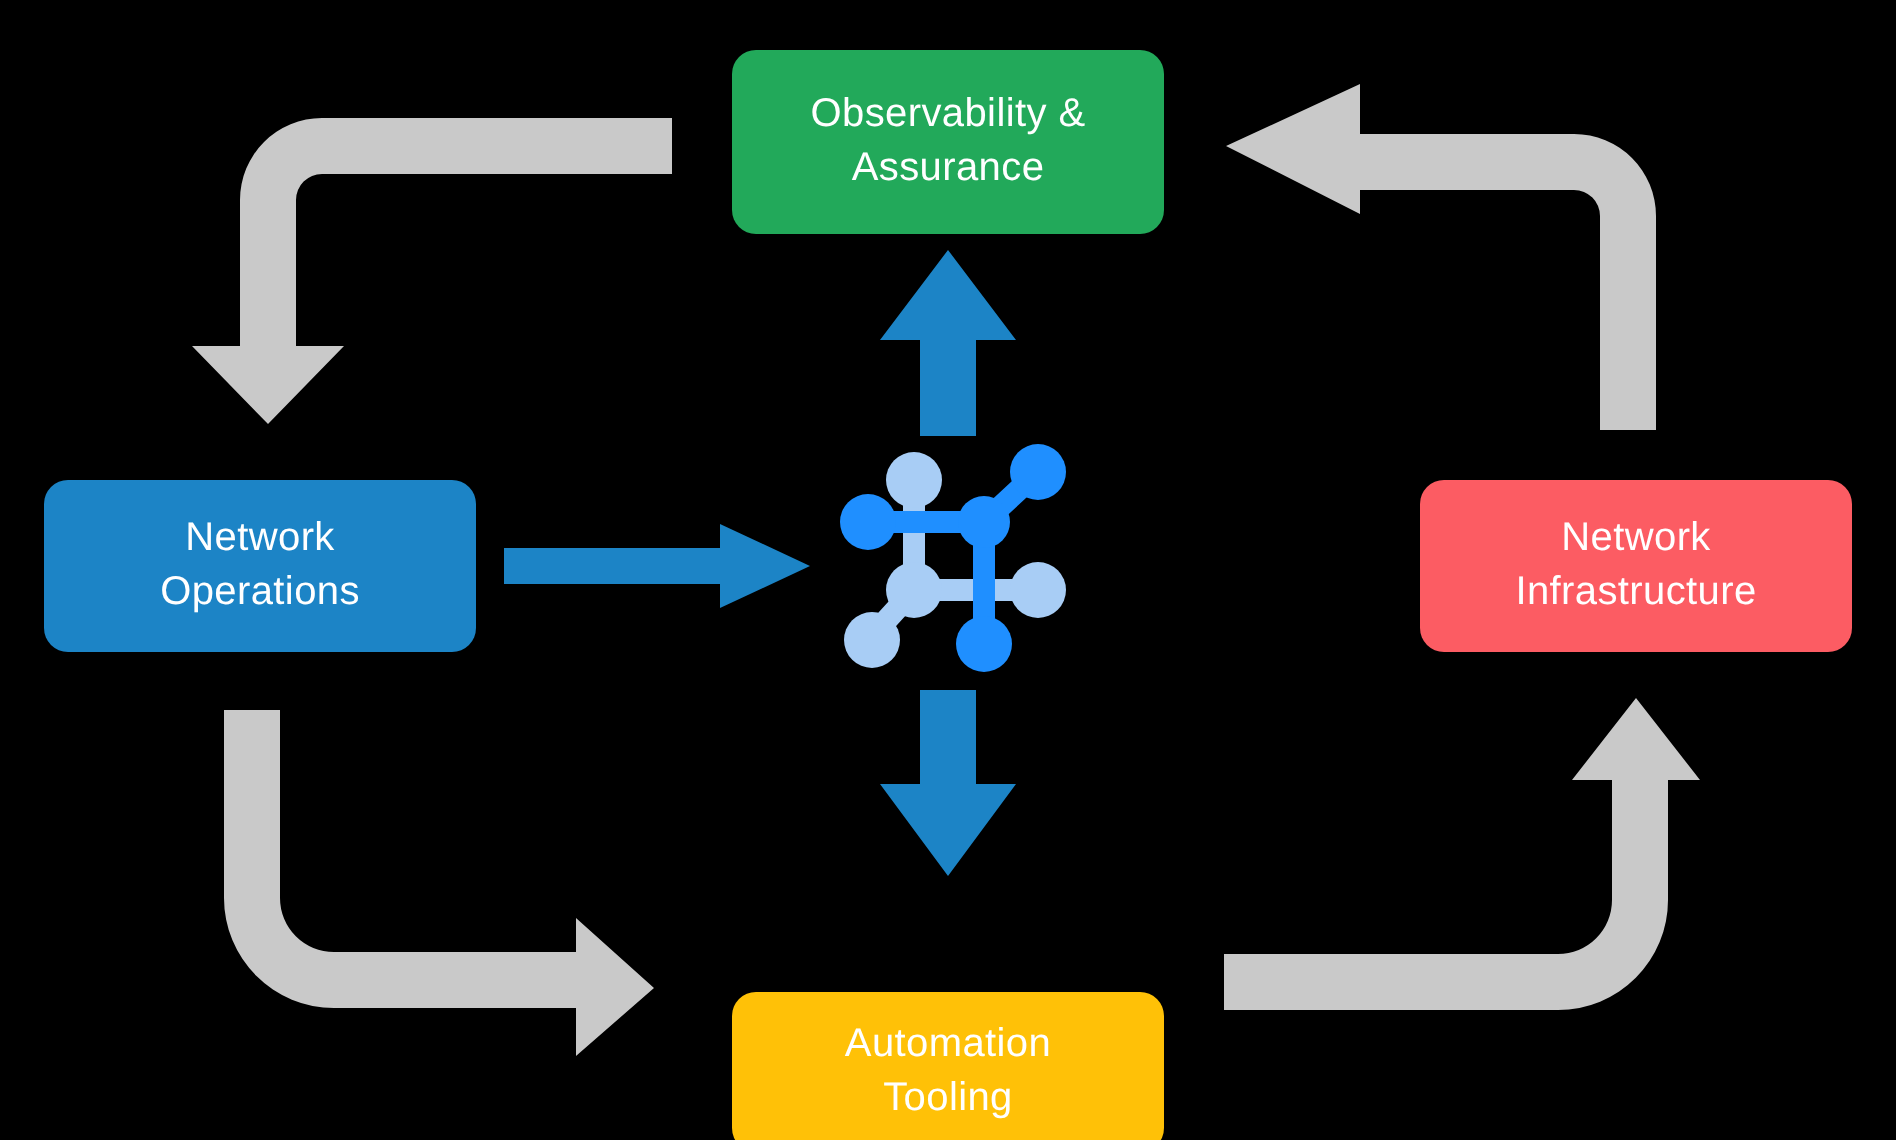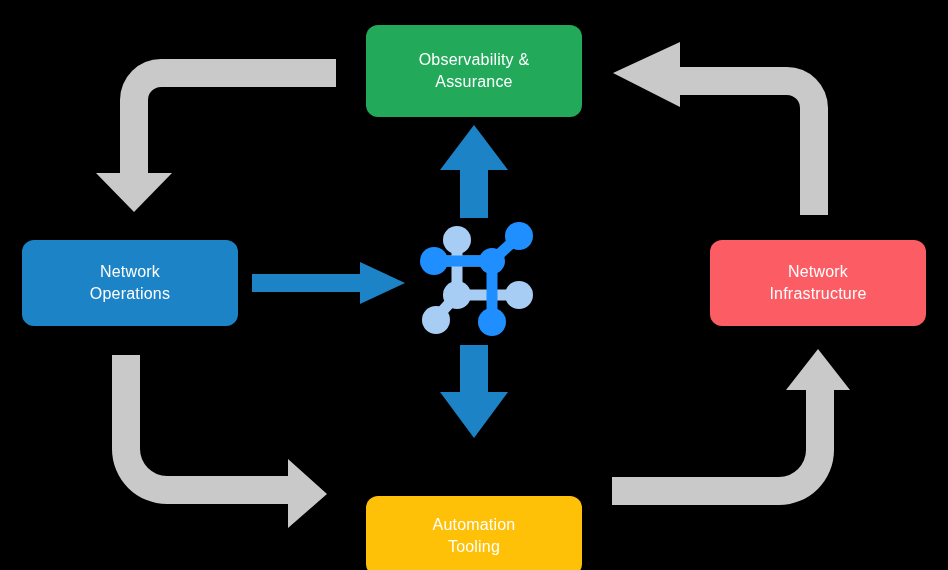--- a/index.html
+++ b/index.html
@@ -19,21 +19,21 @@
     overflow: hidden;
   }
   .node-box {
     position: absolute;
     border-radius: 12px;
     display: flex;
     align-items: center;
     justify-content: center;
     text-align: center;
     color: #ffffff;
-    font-size: 16px;
+    font-size: 20px;
     line-height: 1.35;
     font-weight: 400;
     letter-spacing: 0.2px;
     box-sizing: border-box;
     padding: 4px 10px;
     white-space: pre-line;
   }
   #box-observability {
     left: 366px;  top: 25px;   width: 216px; height: 92px;
     background: #22a95a;

